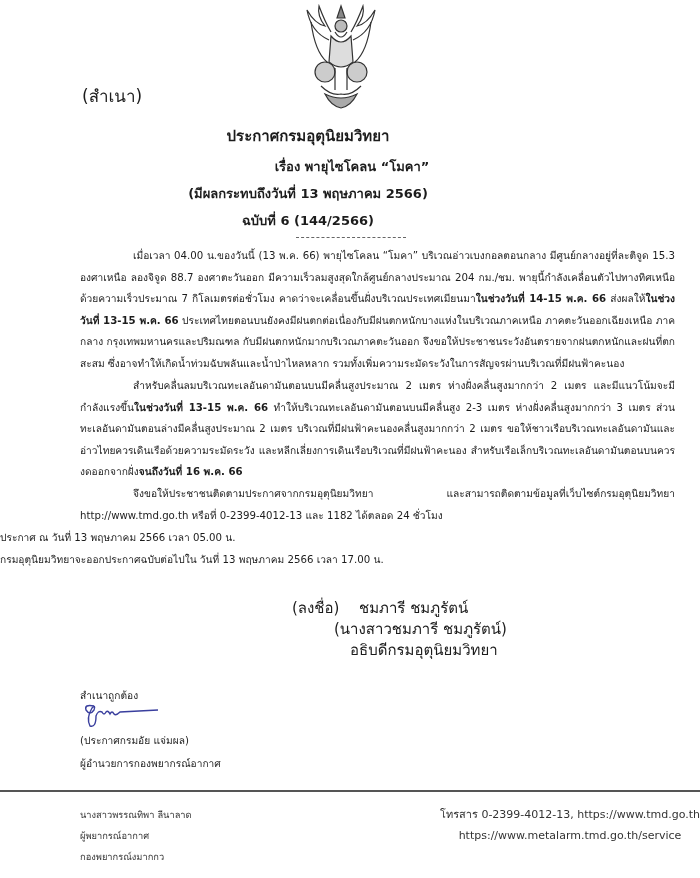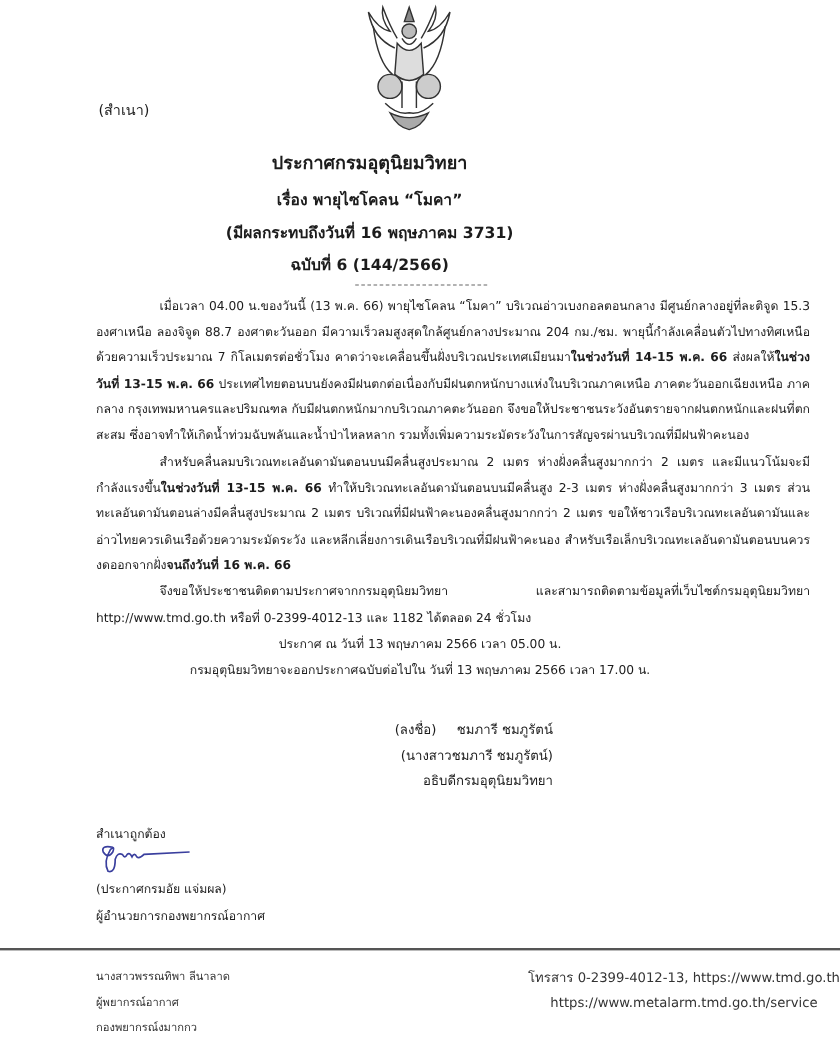--- a/index.html
+++ b/index.html
@@ -3,37 +3,37 @@
 <meta charset="utf-8">
 <style>
   html, body { margin: 0; padding: 0; background: #ffffff; }
   body {
     width: 700px; height: 878px; position: relative; overflow: hidden;
     font-family: "DejaVu Sans", "Liberation Sans", sans-serif;
     color: #1c1c1c;
   }
   .abs { position: absolute; }
   .garuda { left: 301px; top: 2px; width: 80px; height: 110px; }
-  .copy-label { left: 82px; top: 82px; font-size: 12px; }
+  .copy-label { left: 82px; top: 82px; font-size: 17px; }
   .title-block { left: 0; width: 616px; text-align: center; }
   .t1 { top: 124px; font-size: 15px; font-weight: bold; }
-  .t2 { top: 156px; font-size: 13px; font-weight: bold; }
+  .t2 { top: 156px; font-size: 13px; font-weight: bold; padding-left: 44px; }
   .t3 { top: 183px; font-size: 13px; font-weight: bold; }
   .t4 { top: 210px; font-size: 13px; font-weight: bold; }
   .dashline { left: 296px; top: 198px; width: 110px; border-top: 1px dashed #666; }
   .para {
     left: 80px; width: 595px; font-size: 10.2px; line-height: 21.5px;
     text-align: justify; text-indent: 53px;
   }
   .para b { font-weight: bold; margin-top: 11px; }
   .p1 { top: 230px; }
   .p2 { top: 370px; }
   .p3 { top: 488px; }
-  .announce { left: 0; width: 700px; text-align: center; font-size: 10.2px; line-height: 22px; top: 528px; }
-  .sign-block { left: 318px; top: 599px; font-size: 11px; line-height: 21px; text-align: right; }
+  .announce { left: 0; width: 700px; font-size: 10.2px; line-height: 22px; top: 528px; }
+  .sign-block { left: 318px; top: 599px; font-size: 15px; line-height: 21px; }
   .sign-block .indent1 { padding-left: 42px; }
   .sign-block .indent2 { padding-left: 58px; }
   .certify { left: 80px; top: 690px; font-size: 10.2px; line-height: 20px; }
   .sig { left: 80px; top: 702px; width: 80px; height: 26px; }
   .certify-name { left: 80px; top: 732px; font-size: 10.2px; }
   .certify-title { left: 80px; top: 755px; font-size: 10.2px; }
   .rule { left: 0; top: 790px; width: 700px; height: 0; border-top: 2px solid #555; }
   .footer-left { left: 80px; top: 804px; font-size: 9.3px; line-height: 21px; color: #333; }
   .footer-right { left: 440px; top: 804px; width: 260px; font-size: 11px; line-height: 21px; color: #333; text-align: center; }
 </style>
@@ -55,21 +55,21 @@
     <path d="M34 66 L34 88 M46 66 L46 88"></path>
     <path d="M24 92 Q40 100 56 92 Q50 104 40 106 Q30 104 24 92 Z" fill="#aaa"></path>
     <path d="M20 84 Q30 94 40 92 Q50 94 60 84"></path>
   </g>
 </svg>
 
 <div class="abs copy-label">(สำเนา)</div>
 
 <div class="abs title-block t1">ประกาศกรมอุตุนิยมวิทยา</div>
 <div class="abs title-block t2">เรื่อง พายุไซโคลน “โมคา”</div>
-<div class="abs title-block t3">(มีผลกระทบถึงวันที่ 16 พฤษภาคม 3731)</div>
+<div class="abs title-block t3">(มีผลกระทบถึงวันที่ 13 พฤษภาคม 2566)</div>
 <div class="abs title-block t4">ฉบับที่ 6 (144/2566)</div>
 <div class="abs dashline" style="top:237px;"></div>
 
 <div class="abs para p1" style="top:245px;">
   <span>เมื่อเวลา 04.00 น.ของวันนี้ (13 พ.ค. 66) พายุไซโคลน “โมคา” บริเวณอ่าวเบงกอลตอนกลาง มีศูนย์กลางอยู่ที่ละติจูด 15.3 องศาเหนือ ลองจิจูด 88.7 องศาตะวันออก มีความเร็วลมสูงสุดใกล้ศูนย์กลางประมาณ 204 กม./ชม. พายุนี้กำลังเคลื่อนตัวไปทางทิศเหนือ ด้วยความเร็วประมาณ 7 กิโลเมตรต่อชั่วโมง คาดว่าจะเคลื่อนขึ้นฝั่งบริเวณประเทศเมียนมา</span><b>ในช่วงวันที่ 14-15 พ.ค. 66</b><span> ส่งผลให้</span><b>ในช่วงวันที่ 13-15 พ.ค. 66</b><span> ประเทศไทยตอนบนยังคงมีฝนตกต่อเนื่องกับมีฝนตกหนักบางแห่งในบริเวณภาคเหนือ ภาคตะวันออกเฉียงเหนือ ภาคกลาง กรุงเทพมหานครและปริมณฑล กับมีฝนตกหนักมากบริเวณภาคตะวันออก จึงขอให้ประชาชนระวังอันตรายจากฝนตกหนักและฝนที่ตกสะสม ซึ่งอาจทำให้เกิดน้ำท่วมฉับพลันและน้ำป่าไหลหลาก รวมทั้งเพิ่มความระมัดระวังในการสัญจรผ่านบริเวณที่มีฝนฟ้าคะนอง</span>
 </div>
 
 <div class="abs para p2" style="top:375px;">
   <span>สำหรับคลื่นลมบริเวณทะเลอันดามันตอนบนมีคลื่นสูงประมาณ 2 เมตร ห่างฝั่งคลื่นสูงมากกว่า 2 เมตร และมีแนวโน้มจะมีกำลังแรงขึ้น</span><b>ในช่วงวันที่ 13-15 พ.ค. 66</b><span> ทำให้บริเวณทะเลอันดามันตอนบนมีคลื่นสูง 2-3 เมตร ห่างฝั่งคลื่นสูงมากกว่า 3 เมตร ส่วนทะเลอันดามันตอนล่างมีคลื่นสูงประมาณ 2 เมตร บริเวณที่มีฝนฟ้าคะนองคลื่นสูงมากกว่า 2 เมตร ขอให้ชาวเรือบริเวณทะเลอันดามันและอ่าวไทยควรเดินเรือด้วยความระมัดระวัง และหลีกเลี่ยงการเดินเรือบริเวณที่มีฝนฟ้าคะนอง สำหรับเรือเล็กบริเวณทะเลอันดามันตอนบนควรงดออกจากฝั่ง</span><b>จนถึงวันที่ 16 พ.ค. 66</b>
 </div>

